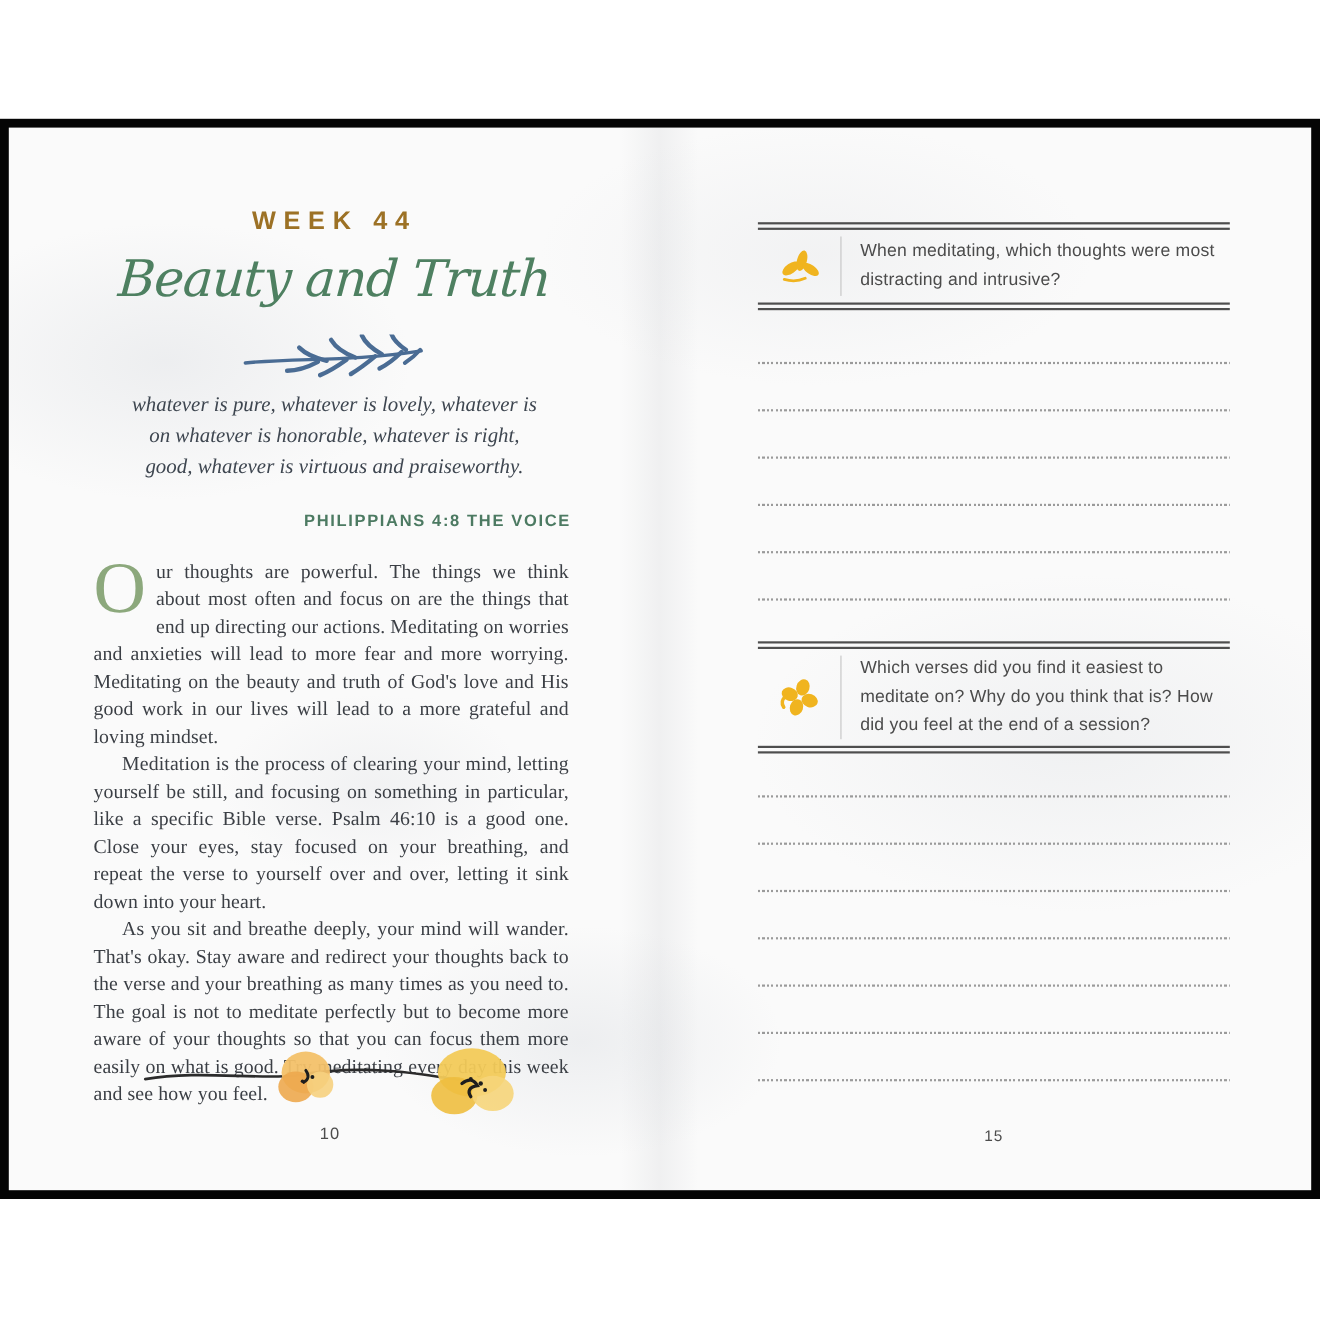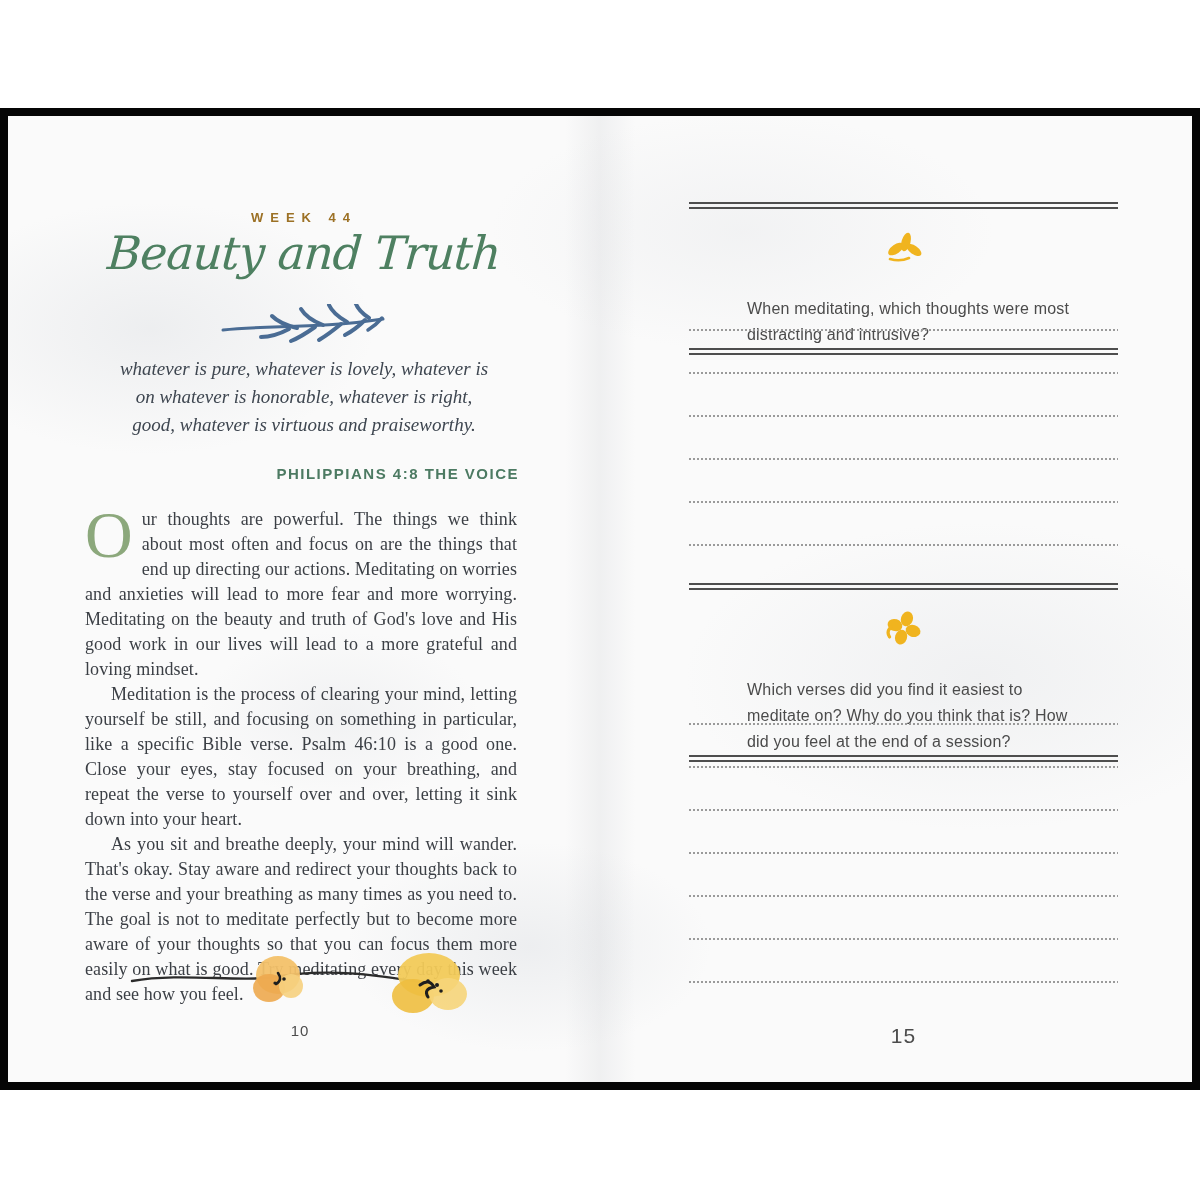--- a/index.html
+++ b/index.html
@@ -23,23 +23,23 @@
   .seam{
     position:absolute;left:50%;top:0;bottom:0;width:70px;margin-left:-35px;
     background:linear-gradient(90deg, transparent, rgba(175,178,184,0.14), transparent);
   }
   .page{position:absolute;top:0;height:100%;width:592px;}
   .page-left{left:0;}
   .page-right{left:592px;}
 
   
   .week-label{
-    position:absolute;top:94px;left:0;width:100%;text-align:center;
+    position:absolute;top:71px;left:0;width:100%;text-align:center;
     font-family:"Liberation Sans", sans-serif;font-weight:bold;
-    font-size:13px;letter-spacing:7px;color:#9c7125;
+    font-size:23px;letter-spacing:7px;color:#9c7125;
   }
   .chapter-title{
     position:absolute;top:110px;left:0;width:100%;text-align:center;
     font-family:"DejaVu Serif", serif;font-style:italic;
     font-size:46px;color:#4e8061;letter-spacing:-1px;
     transform:skewX(-4deg);
   }
   .branch-wrap{position:absolute;top:188px;left:0;width:100%;text-align:center;}
   .quote{
     position:absolute;top:239px;left:81px;width:430px;text-align:center;
@@ -72,39 +72,39 @@
 
   
   .prompt-card{position:absolute;left:89px;width:429px;}
   .prompt-card-1{top:86px;}
   .prompt-card-2{top:467px;}
   .rule-double{
     height:7px;border-top:2px solid #4e4e4e;border-bottom:2px solid #4e4e4e;
     box-sizing:border-box;
   }
   .prompt-content{display:flex;align-items:center;}
-  .prompt-card-1 .prompt-content{min-height:66px;flex-direction:column;}
-  .prompt-card-2 .prompt-content{min-height:88px;flex-direction:column;}
+  .prompt-card-1 .prompt-content{min-height:66px;}
+  .prompt-card-2 .prompt-content{min-height:88px;}
   .prompt-icon-cell{width:75px;display:flex;justify-content:center;align-items:center;flex:0 0 75px;}
   .prompt-divider{width:1px;align-self:stretch;background:#c3c3c3;margin:6px 0;}
   .prompt-text{
     padding-left:17px;font-family:"Liberation Sans", sans-serif;
     font-size:16px;line-height:26px;color:#4b4b4b;letter-spacing:0.2px;
     width:330px;
   }
   .write-lines{position:absolute;left:89px;width:429px;}
   .write-lines-1{top:213px;}
   .write-lines-2{top:607px;}
   .write-line{
     height:2px;margin-bottom:41px;
     background:repeating-linear-gradient(90deg,#9a9a9a 0 2px, transparent 2px 4px);
   }
   .page-number-right{
     position:absolute;top:908px;left:89px;width:429px;text-align:center;
-    font-family:"Liberation Sans", sans-serif;font-size:21px;
+    font-family:"Liberation Sans", sans-serif;font-size:14px;
     letter-spacing:1px;color:#4c4c4c;
   }
 </style>
 </head>
 <body>
 
 <div class="book">
   <div class="seam"></div>
 
   <div class="page page-left">

